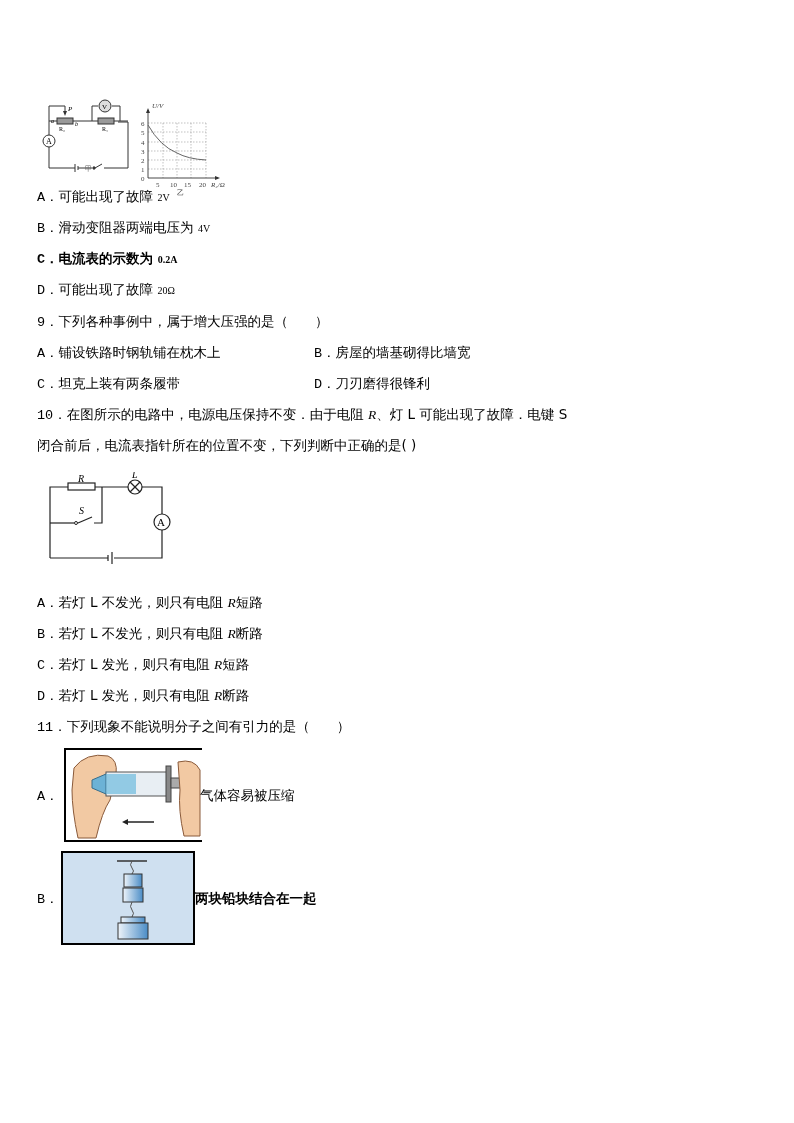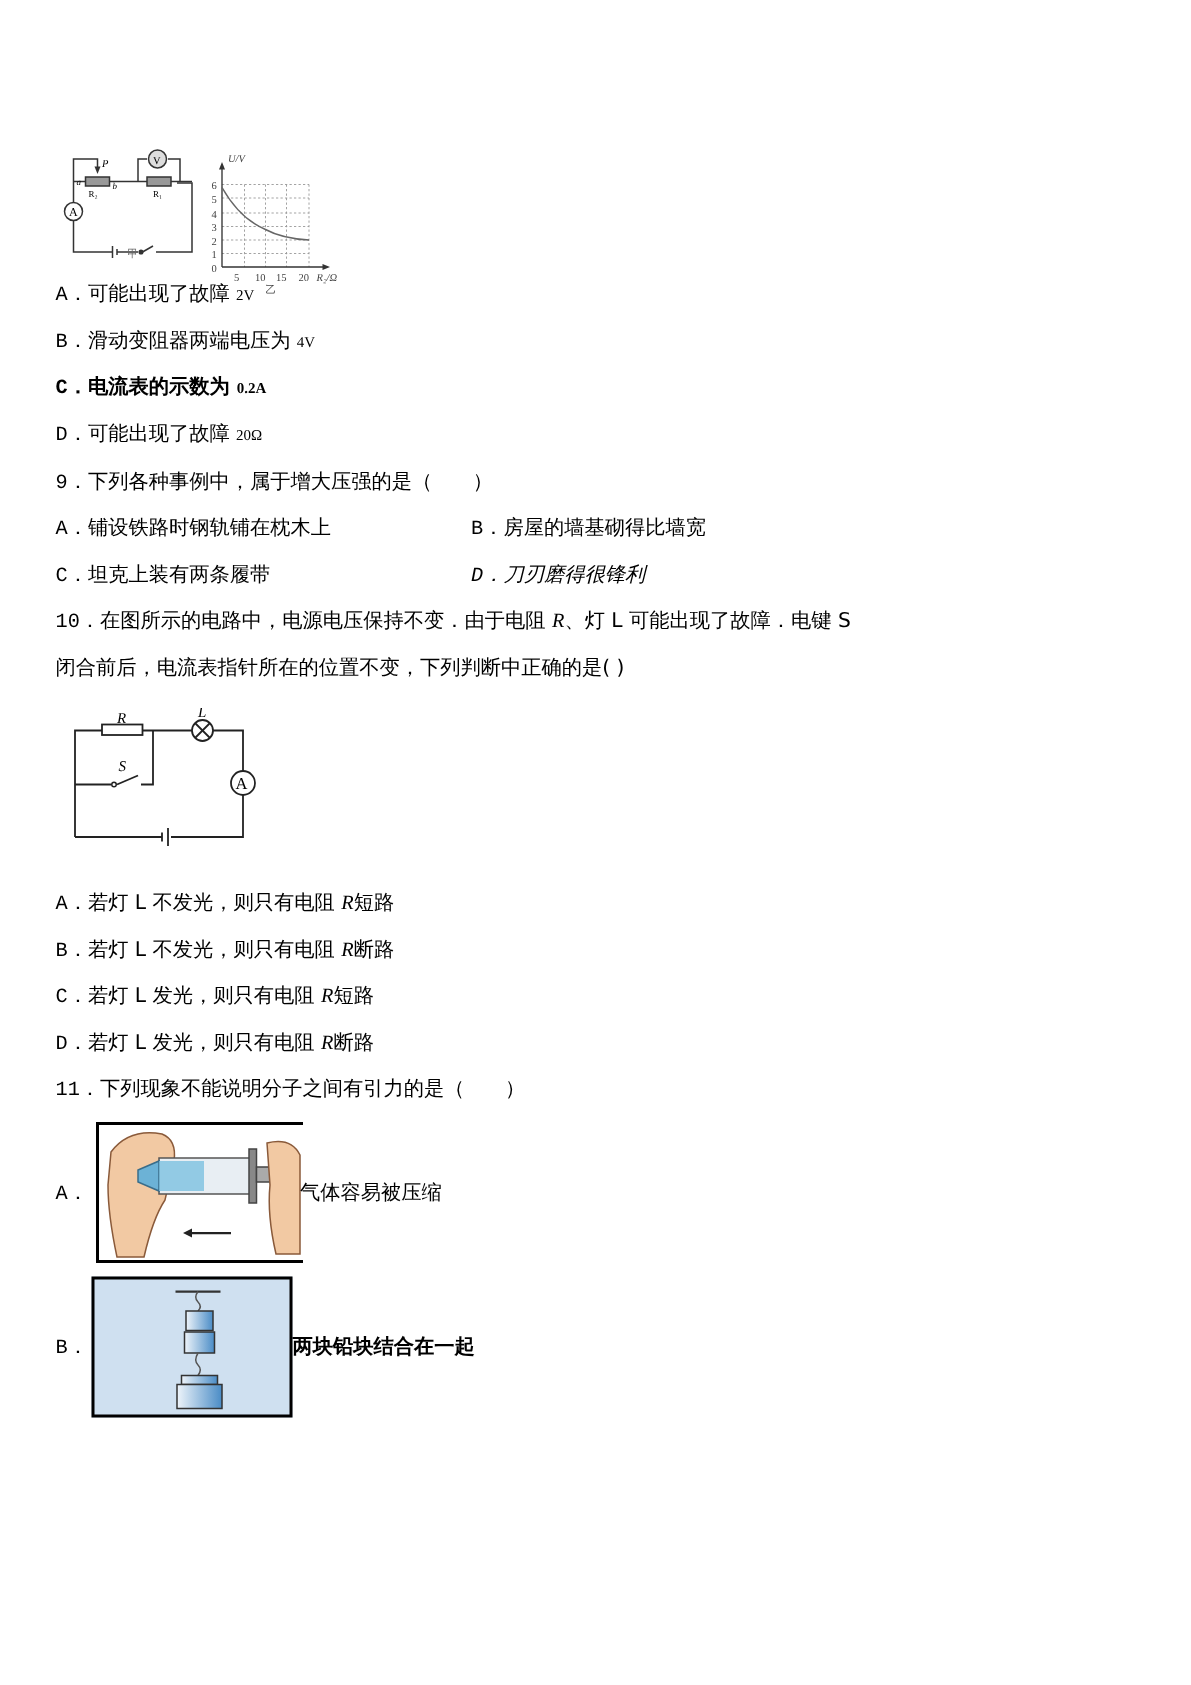--- a/index.html
+++ b/index.html
@@ -119,21 +119,21 @@
 </div>
 <div class="line" style="top:343px;">
   <span class="lbl">A．</span><span>铺设铁路时钢轨铺在枕木上</span>
 </div>
 <div class="col2" style="left:314px; top:343px;">
   <span class="lbl">B．</span><span>房屋的墙基砌得比墙宽</span>
 </div>
 <div class="line" style="top:374px;">
   <span class="lbl">C．</span><span>坦克上装有两条履带</span>
 </div>
-<div class="col2" style="left:314px; top:374px;font-style:italic;">
+<div class="col2" style="left:314px; top:374px;">
   <span class="lbl">D．</span><span>刀刃磨得很锋利</span>
 </div>
 
 <div class="line" style="top:405px;">
   <span class="lbl">10．</span><span>在图所示的电路中，电源电压保持不变．由于电阻 </span><span class="ital">R</span><span>、灯 L 可能出现了故障．电键 S</span>
 </div>
 <div class="line" style="top:436px;">
   <span>闭合前后，电流表指针所在的位置不变，下列判断中正确的是(    )</span>
 </div>
 

